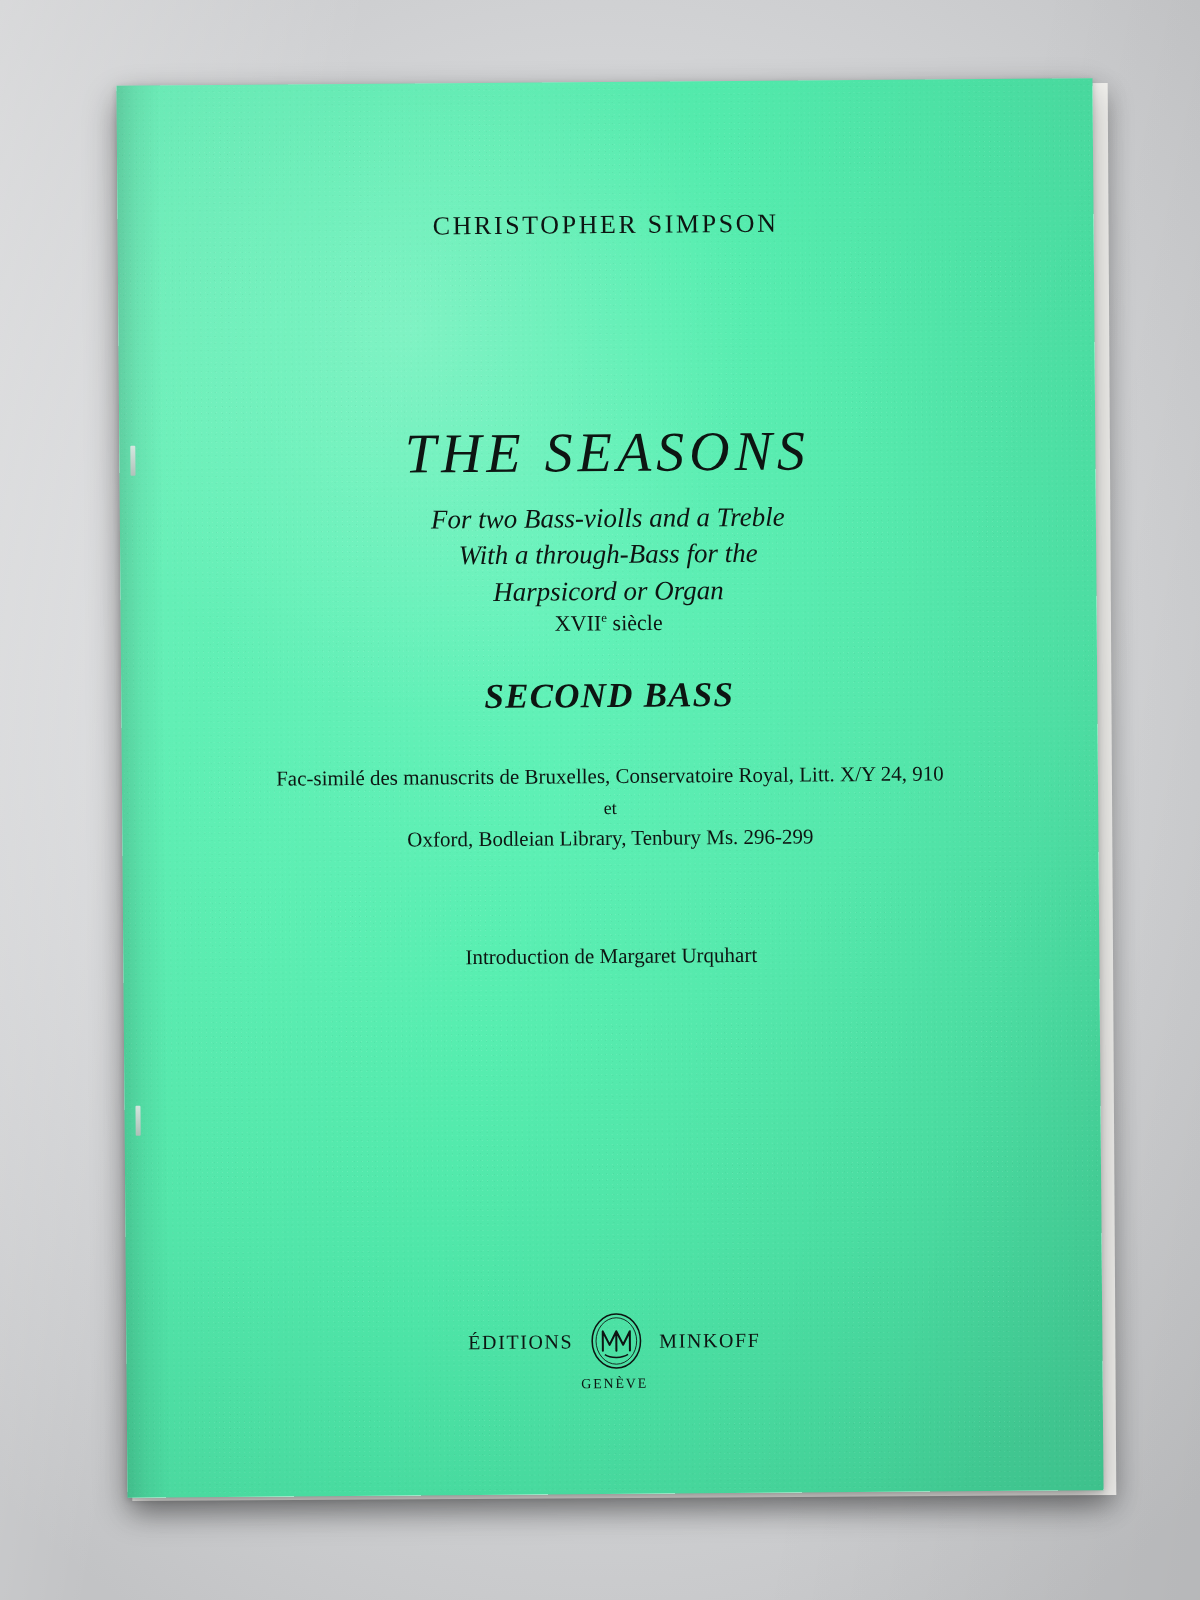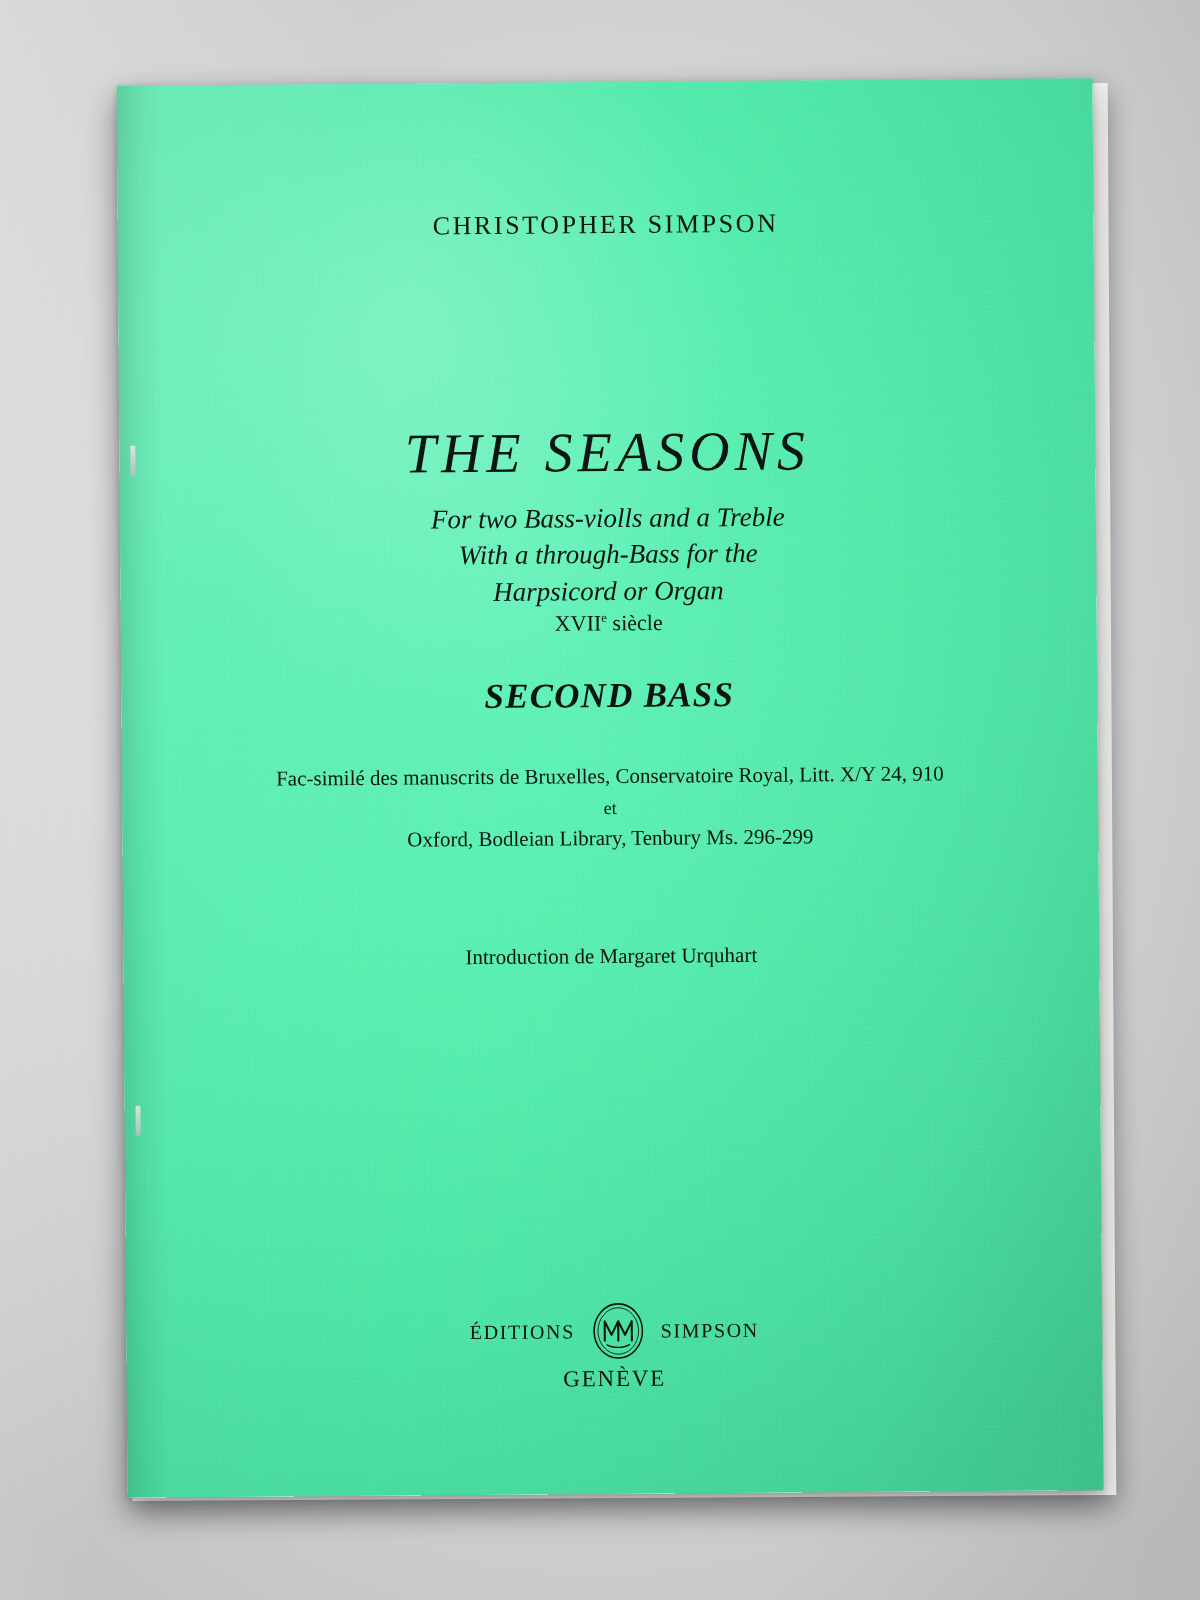--- a/index.html
+++ b/index.html
@@ -179,21 +179,21 @@
     gap: 14px;
     font-size: 20px;
     letter-spacing: 1.6px;
   }
   .pub-logo {
     width: 58px;
     height: 58px;
     display: block;
   }
   .pub-city {
-    font-size: 23px;
+    font-size: 14px;
     letter-spacing: 1.8px;
   }
 
   
   .sheen {
     position: absolute;
     left: -5%;
     top: -10%;
     width: 70%;
     height: 55%;
@@ -247,19 +247,19 @@
       <div class="pub-row">
         <span>ÉDITIONS</span>
         <span>
           <svg class="pub-logo" viewBox="0 0 60 60" aria-hidden="true">
             <ellipse cx="30" cy="30" rx="25" ry="28" fill="none" stroke="#0d1512" stroke-width="1.6"></ellipse>
             <ellipse cx="30" cy="30" rx="21" ry="24" fill="none" stroke="#0d1512" stroke-width="0.9"></ellipse>
             <path d="M16 20 L16 40 M16 20 L23 34 L30 20 L30 40 M30 20 L37 34 L44 20 L44 40" fill="none" stroke="#0d1512" stroke-width="2.1" stroke-linecap="round" stroke-linejoin="round"></path>
             <path d="M18 44 C24 48, 36 48, 42 44" fill="none" stroke="#0d1512" stroke-width="1.5"></path>
           </svg>
         </span>
-        <span>SIMPSON</span>
+        <span>MINKOFF</span>
       </div>
       <div class="pub-city">GENÈVE</div>
     </div>
 
   </div>
 </div>
 
 </body></html>

